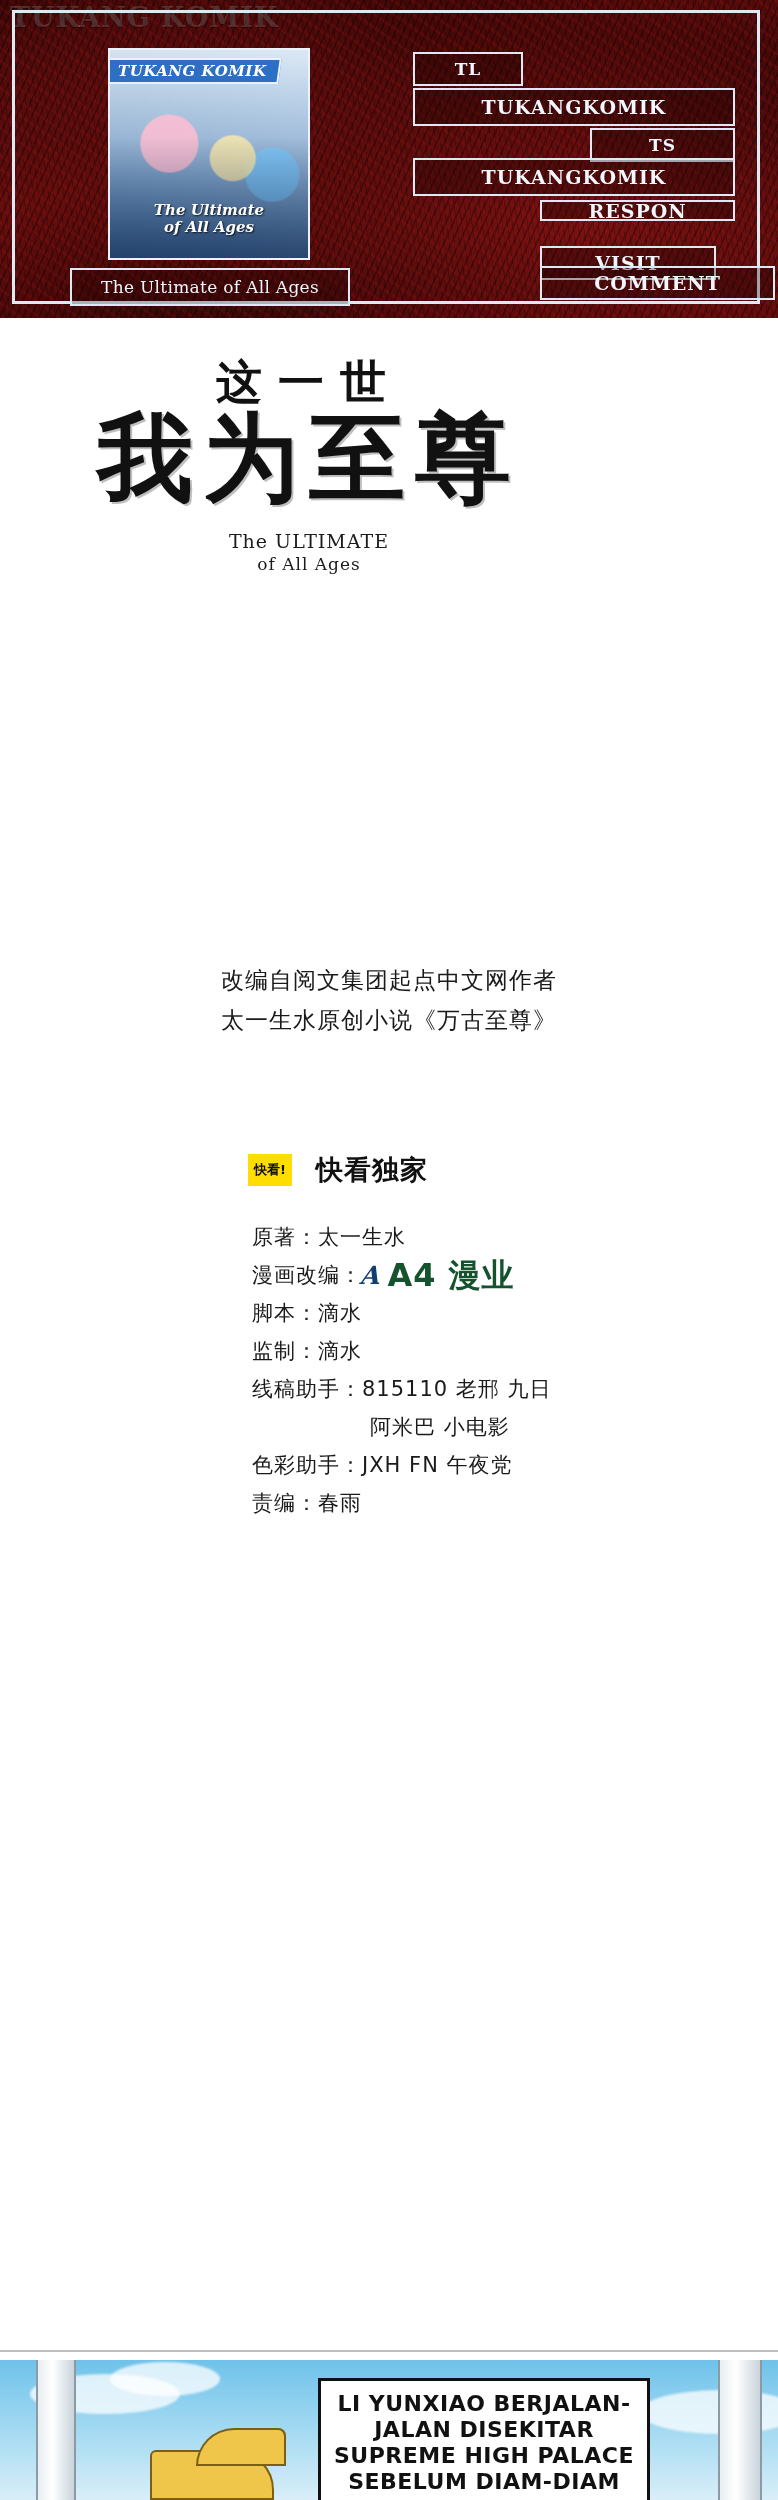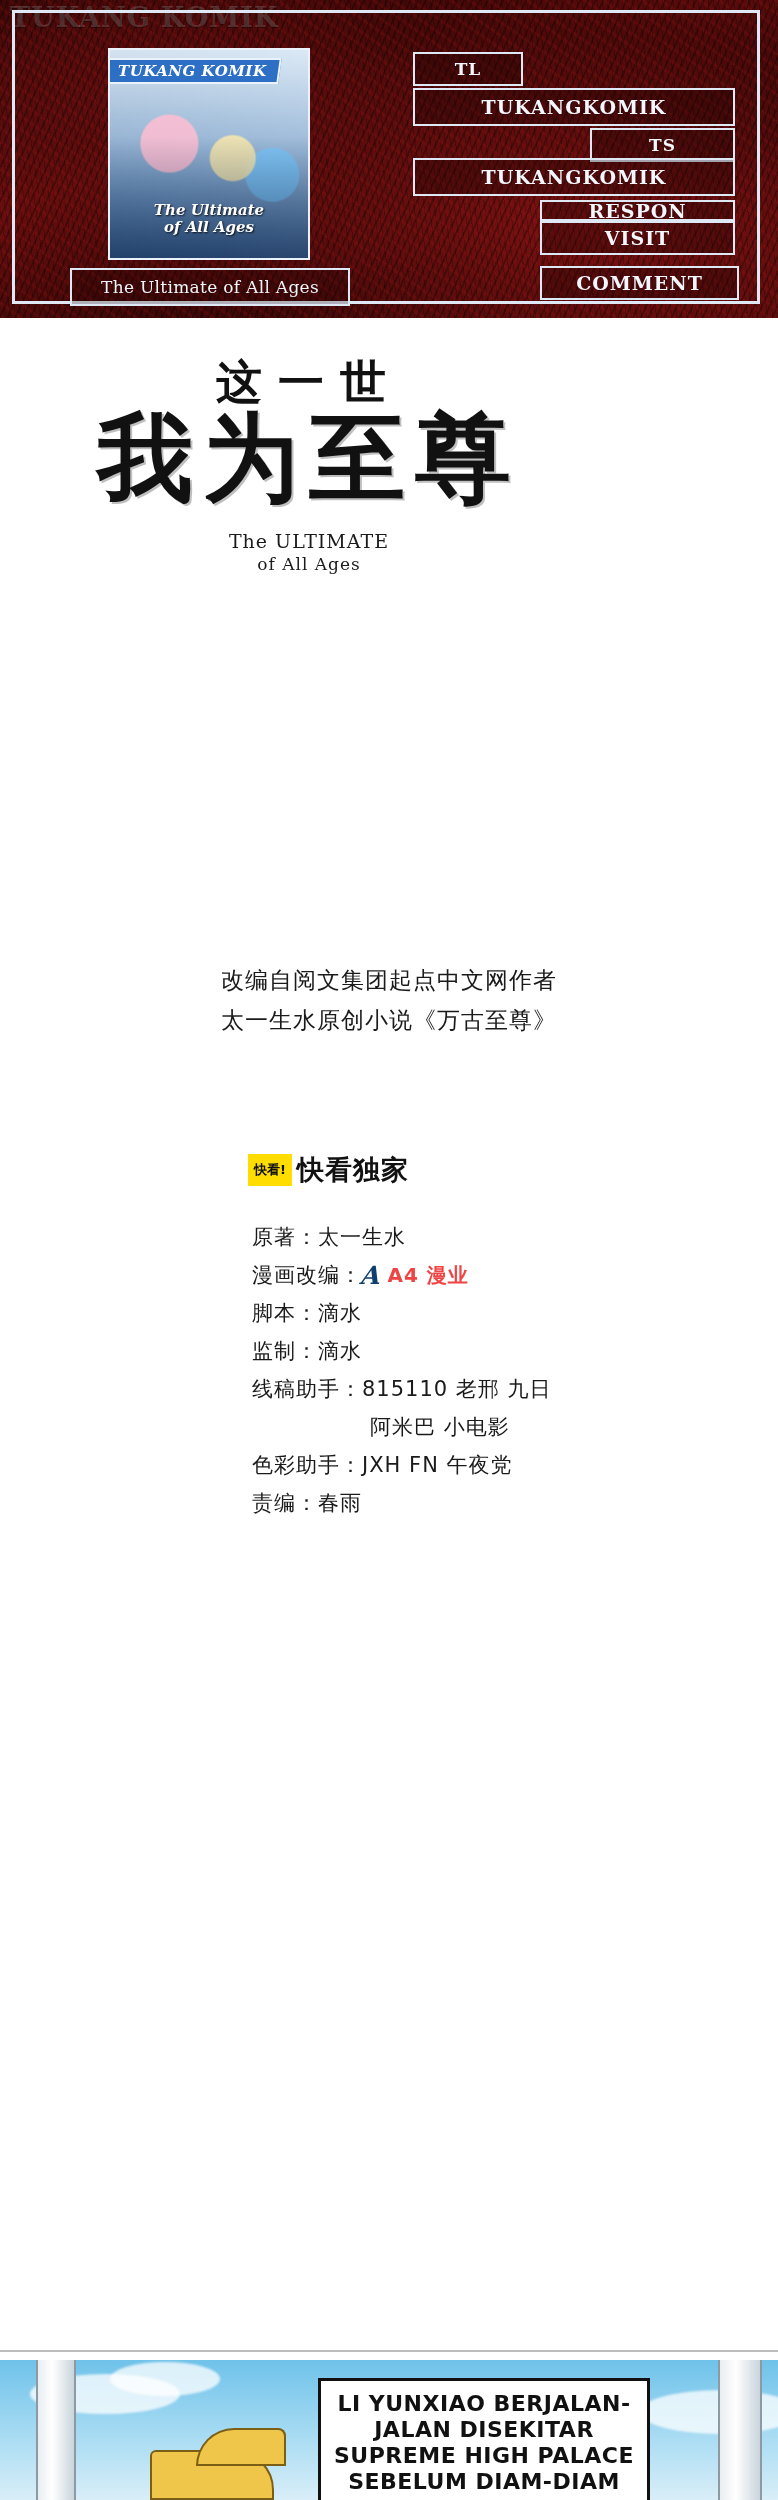--- a/index.html
+++ b/index.html
@@ -213,21 +213,21 @@
     line-height: 1.75;
     letter-spacing: 1px;
   }
 
   
   .kk {
     position: absolute;
     left: 248px; top: 1152px;
     display: flex;
     align-items: center;
-    gap: 5px;
+    gap: 24px;
   }
   .kk-badge {
     width: 44px; height: 32px;
     background: #ffdd00;
     color: #111;
     font-family: "DejaVu Sans", sans-serif;
     font-weight: bold;
     font-size: 13px;
     display: flex; align-items: center; justify-content: center;
     letter-spacing: 0;
@@ -270,22 +270,22 @@
     font-family: "DejaVu Serif", serif;
     font-weight: bold;
     font-style: italic;
     font-size: 25px;
     color: #0f3f6e;
     transform: skewX(-6deg);
   }
   .a4-text {
     font-family: "DejaVu Sans", sans-serif;
     font-weight: bold;
-    font-size: 20px;
-    color: #ef4444;
+    font-size: 32px;
+    color: #14532d;
     letter-spacing: 1px;
   }
 
   
   .sep {
     position: absolute;
     left: 0; top: 2350px;
     width: 778px; height: 10px;
     background: #ffffff;
     border-top: 2px solid #bdbdbd;
@@ -366,22 +366,22 @@
     </div>
 
 
     <div class="btn small" style="left:413px; top:52px; width:110px; height:34px;">TL</div>
     <div class="btn" style="left:413px; top:88px; width:322px; height:38px;">TUKANGKOMIK</div>
 
     <div class="btn small" style="left:590px; top:128px; width:145px; height:34px;">TS</div>
     <div class="btn" style="left:413px; top:158px; width:322px; height:38px;">TUKANGKOMIK</div>
 
     <div class="btn" style="left:540px; top:200px; width:195px; height:21px;">RESPON</div>
-    <div class="btn" style="left:540px; top:221px; width:195px; height:34px;">VISIT</div>
-    <div class="btn" style="left:540px; top:266px; width:199px; height:34px;">COMMENT</div>
+    <div class="btn" style="left:540px; top:246px; width:176px; height:34px;">VISIT</div>
+    <div class="btn" style="left:540px; top:266px; width:235px; height:34px;">COMMENT</div>
   </div>
 
   <div class="logo-wrap">
     <div class="cn-logo">
       <div class="line1">这一世</div>
       <div class="line2">我为至尊</div>
     </div>
     <div class="en-logo">
       <div class="e1">The ULTIMATE</div>
       <div class="e2">of All Ages</div>

